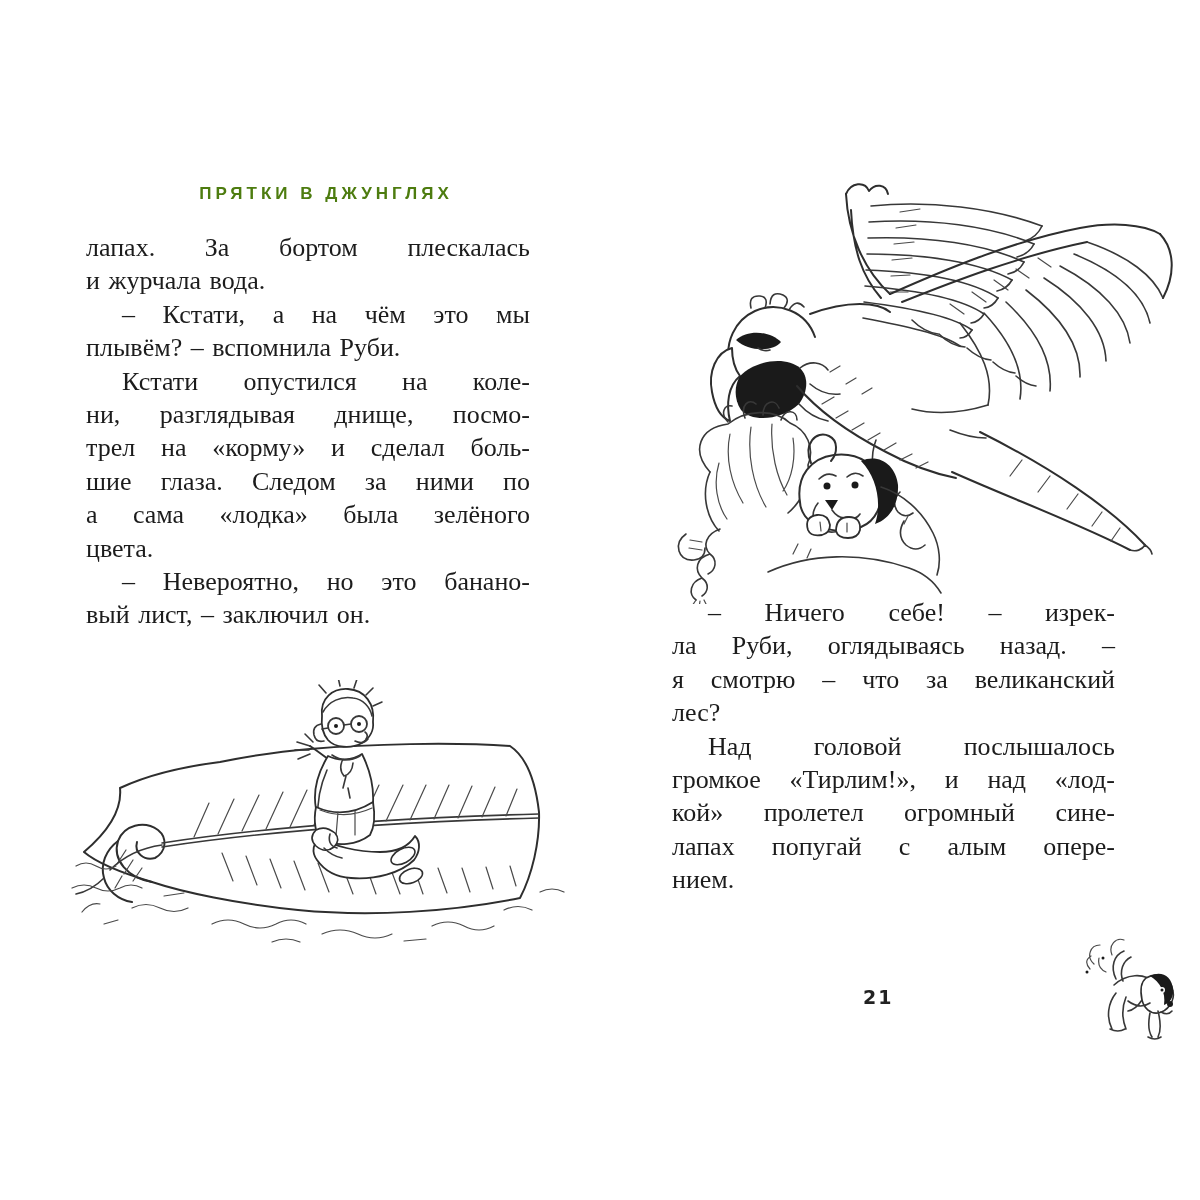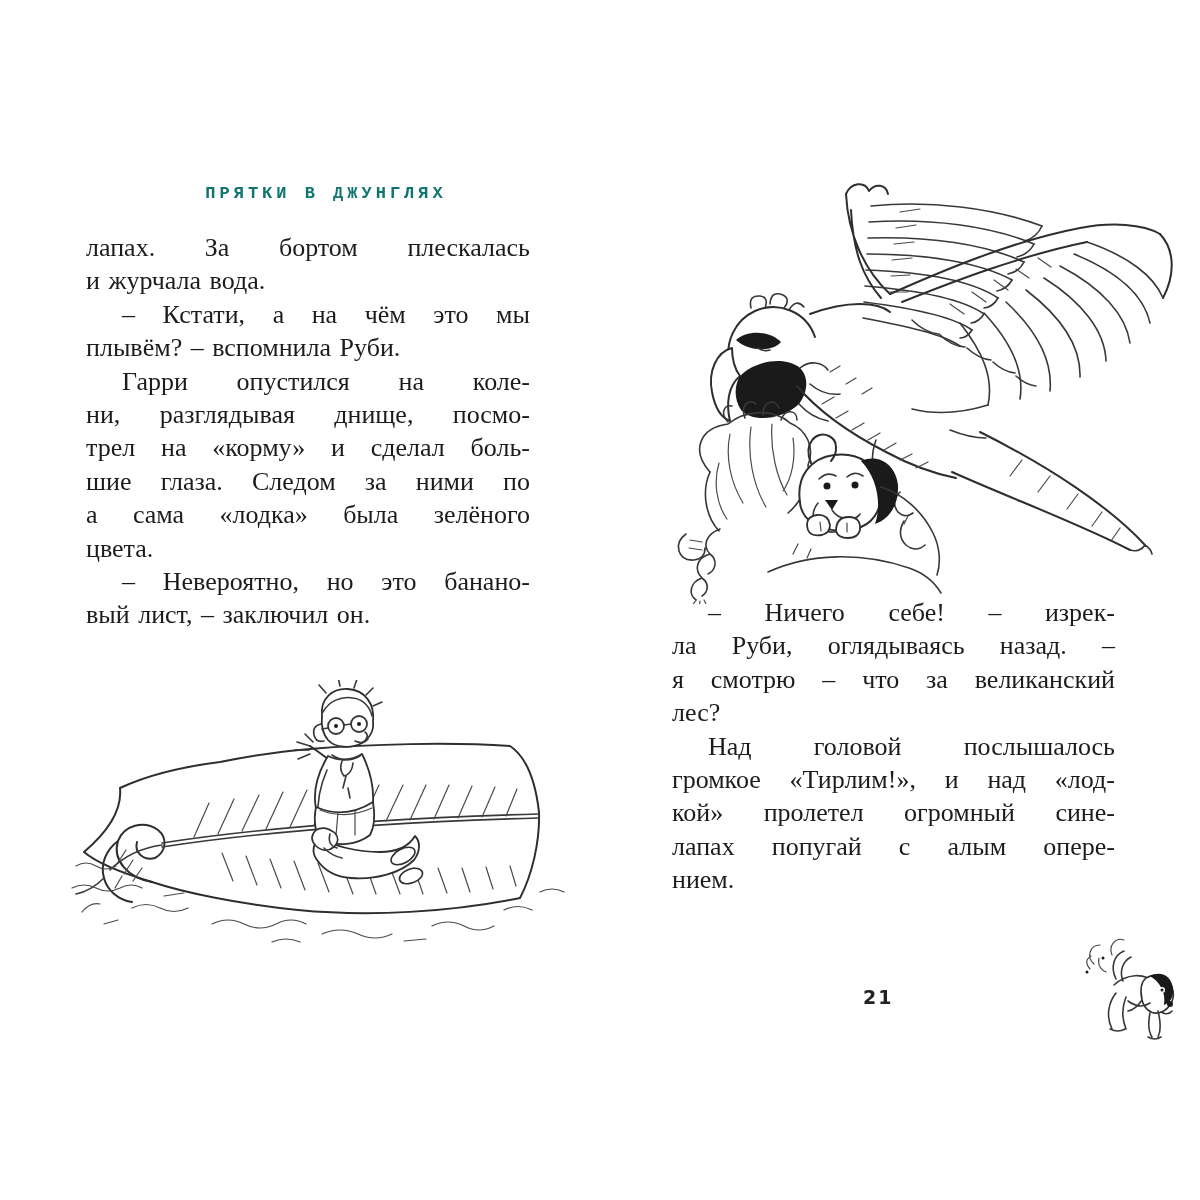--- a/index.html
+++ b/index.html
@@ -4,22 +4,22 @@
 <style>
   html,body{margin:0;padding:0;}
   body{
     width:1200px;height:1200px;position:relative;overflow:hidden;
     background:#ffffff;
     font-family:"Liberation Serif", serif;
   }
   .abs{position:absolute;}
   .running-header{
     left:86px;top:184px;width:480px;text-align:center;
-    font-family:Liberation Mono, monospace;
-    font-size:17px;font-weight:bold;letter-spacing:4px;color:#0f766e;
+    font-family:Liberation Sans, sans-serif;
+    font-size:17px;font-weight:bold;letter-spacing:4px;color:#4d7c0f;
   }
   .textcol{
     font-size:26px;color:#1c1c1c;
   }
   .col-left{left:86px;top:231px;width:444px;}
   .col-right{left:672px;top:596px;width:443px;}
   .para{margin:0;}
   .line{height:33.4px;line-height:33.4px;white-space:nowrap;word-spacing:2px;}
   .line.just{display:flex;justify-content:space-between;word-spacing:0;}
   .line.indent{padding-left:36px;}
@@ -57,21 +57,21 @@
         <span>а</span>
         <span>на</span>
         <span>чём</span>
         <span>это</span>
         <span>мы</span>
       </div>
       <div class="line">плывём? – вспомнила Руби.</div>
     </div>
     <div class="para">
       <div class="line just indent">
-        <span>Гарри</span>
+        <span>Кстати</span>
         <span>опустился</span>
         <span>на</span>
         <span>коле-</span>
       </div>
       <div class="line just">
         <span>ни,</span>
         <span>разглядывая</span>
         <span>днище,</span>
         <span>посмо-</span>
       </div>

